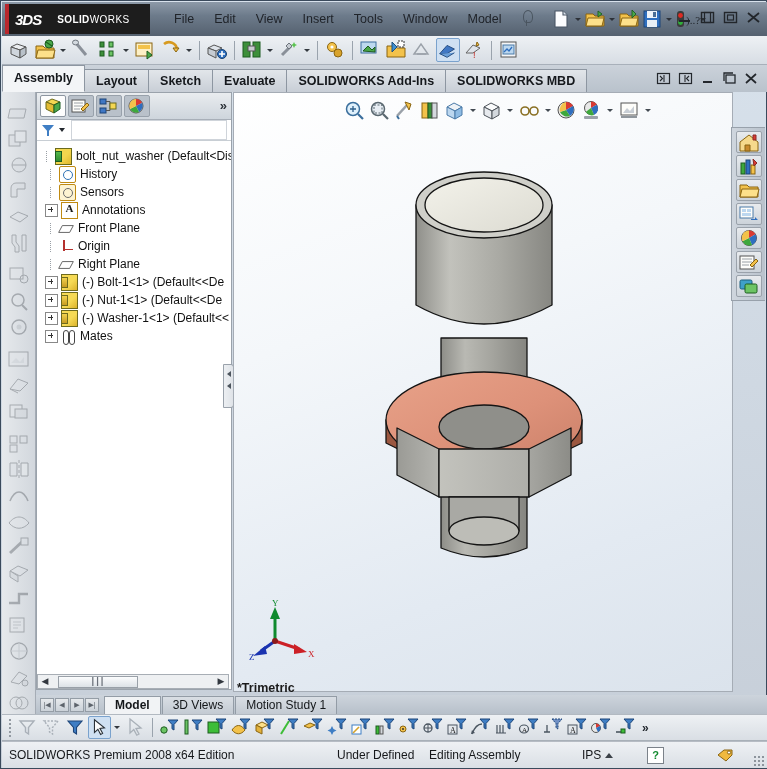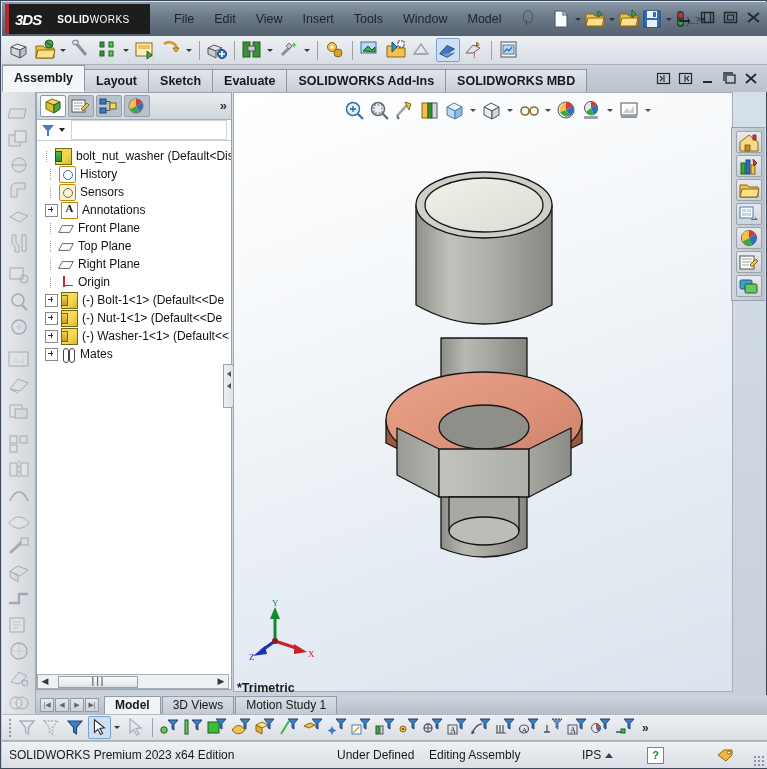--- a/index.html
+++ b/index.html
@@ -680,34 +680,28 @@
         </div>
         <div class="node">
           <span class="ind" style="width: 4px;"></span>
           <span class="nodot"></span>
           <span class="tico ic-plane"></span>
           <span class="lbl">Front Plane</span>
         </div>
         <div class="node">
           <span class="ind" style="width: 4px;"></span>
           <span class="nodot"></span>
-          <span class="tico ic-plane"></span>
-          <span class="lbl">Top Plane</span>
+          <span class="tico ic-orig"></span>
+          <span class="lbl">Origin</span>
         </div>
         <div class="node">
           <span class="ind" style="width: 4px;"></span>
           <span class="nodot"></span>
           <span class="tico ic-plane"></span>
           <span class="lbl">Right Plane</span>
-        </div>
-        <div class="node">
-          <span class="ind" style="width: 4px;"></span>
-          <span class="nodot"></span>
-          <span class="tico ic-orig"></span>
-          <span class="lbl">Origin</span>
         </div>
         <div class="node">
           <span class="ind" style="width: 4px;"></span>
           <span class="exp"></span>
           <span class="tico ic-part"></span>
           <span class="lbl">(-) Bolt-1&lt;1&gt;  (Default&lt;&lt;De</span>
         </div>
         <div class="node">
           <span class="ind" style="width: 4px;"></span>
           <span class="exp"></span>
@@ -1125,21 +1119,21 @@
       <svg width="22" height="22" viewBox="0 0 22 22">
           <path d="M2 16h8" stroke="#4a5560" stroke-width="1.6"></path>
           <rect x="7" y="13" width="4" height="4" fill="#3dbd37" stroke="#1d5c20"></rect>
           <path d="M10 3h10l-4 4.5V13l-2-1.2V7.5z" fill="#3f7ec4" stroke="#1d4579"></path>
         </svg>
     </div>
     <span class="fchev">»</span>
   </div>
 
   <div class="status">
-    <span class="s1">SOLIDWORKS Premium 2023 x64 Edition</span>
+    <span class="s1">SOLIDWORKS Premium 2008 x64 Edition</span>
     <span class="s2">Under Defined</span>
     <span class="s3">Editing Assembly</span>
     <span class="s4">IPS</span>
     <span class="up"></span>
     <span class="qm">?</span>
     <span class="tagico">
       <svg width="19" height="16" viewBox="0 0 19 16">
           <path d="M2 8l6-5h8v5l-6 6z" fill="#f0b93e" stroke="#8a6512" stroke-width="1"></path>
           <circle cx="13" cy="5.5" r="1.6" fill="#fff" stroke="#8a6512"></circle>
         </svg>

